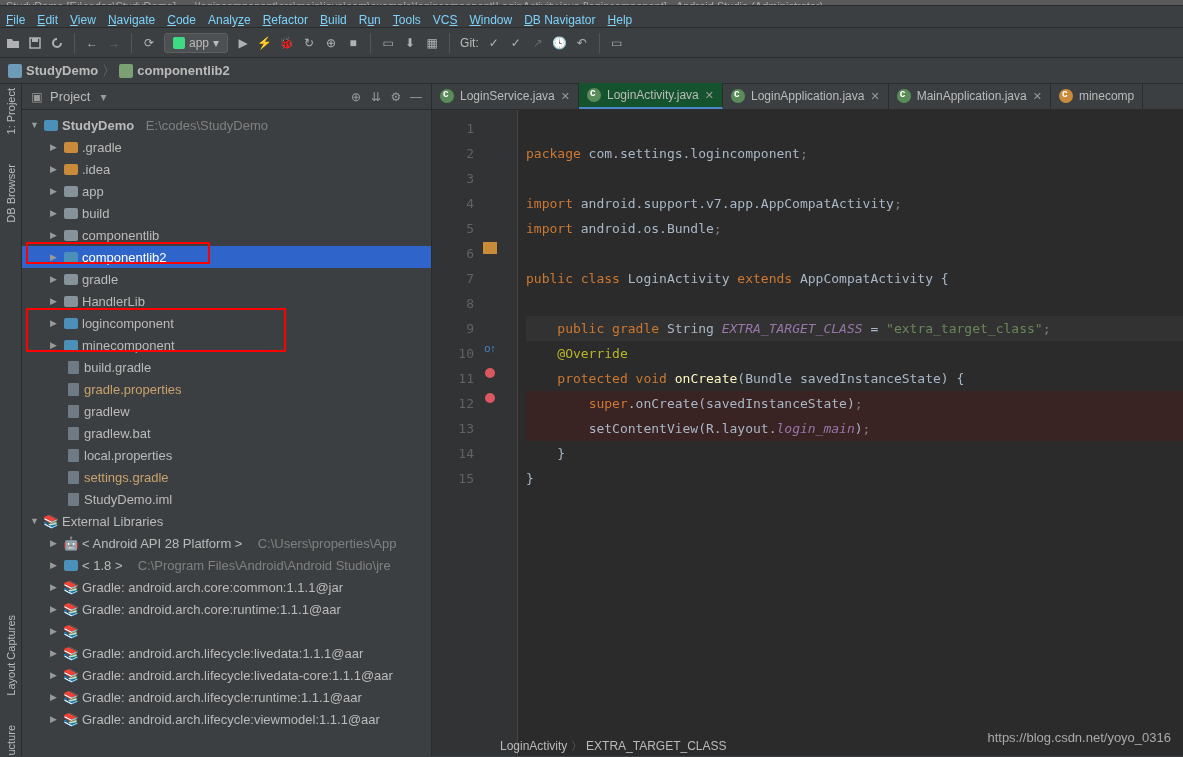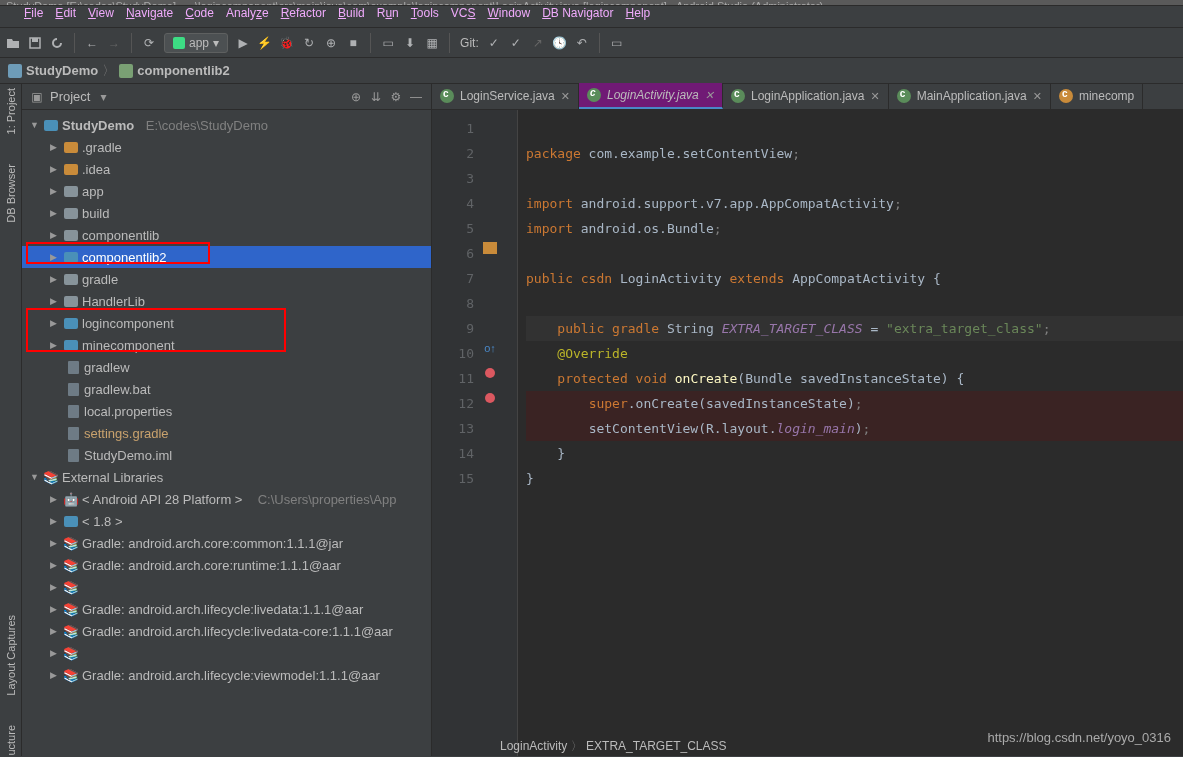--- a/index.html
+++ b/index.html
@@ -1,18 +1,18 @@
 <!DOCTYPE html>
 <html><head>
 <meta charset="utf-8">
 <style>
 * { margin: 0; padding: 0; box-sizing: border-box; }
 body { font-family: "Segoe UI", sans-serif; font-size: 12px; background: #3c3f41; color: #bbbbbb; width: 1183px; height: 757px; overflow: hidden; position: relative; }
 .titlebar { height: 6px; background: #5a5a5a; border-bottom: 1px solid #2b2b2b; font-size: 11px; color: #aaa; padding: 0 6px; overflow:hidden; }
-.menubar { height: 22px; background: #3c3f41; display: flex; align-items: flex-start; padding: 0 24px; gap: 12px; font-size: 12px; color: #f0abfc; border-bottom:1px solid #2b2b2b; }
+.menubar { height: 22px; background: #3c3f41; display: flex; align-items: flex-end; padding: 0 6px; gap: 12px; font-size: 12px; color: #7dd3fc; border-bottom:1px solid #2b2b2b; }
 .menubar span u { text-decoration: underline; }
 .menubar span { cursor: default; }
 .toolbar { height: 30px; background: #3c3f41; display: flex; align-items: center; padding: 0 6px; gap: 8px; border-bottom: 1px solid #2b2b2b; }
 .toolbar .sep { width: 1px; height: 20px; background: #555; margin: 0 2px; }
 .toolbar .icon { width: 14px; height: 14px; display: inline-flex; align-items:center; justify-content:center; color:#afb1b3; cursor:pointer; }
 .toolbar .run-select { display:flex; align-items:center; gap:4px; background:#4c5052; border:1px solid #5e6060; padding:2px 8px; border-radius:3px; font-size:12px; }
 .breadcrumb { height: 26px; background: #3c3f41; display:flex; align-items:center; padding: 0 8px; gap:4px; border-bottom:1px solid #2b2b2b; font-size:13px; }
 .breadcrumb .bc-icon { width:14px; height:14px; background:#6e9cb8; border-radius:2px; display:inline-block; }
 .breadcrumb .chev { color:#777; }
 .main { display:flex; height: 672px; }
@@ -30,21 +30,21 @@
 .tree-item .fi { width:14px; height:14px; display:inline-flex; align-items:center; justify-content:center; }
 .tree-item .dim { color:#808080; }
 .folder-orange { background:#c98b3a; border-radius:2px; width:14px; height:11px; }
 .folder-gray { background:#87939a; border-radius:2px; width:14px; height:11px; }
 .folder-mod { background:#4a90b8; border-radius:2px; width:14px; height:11px; }
 .file-icon { background:#6e7b85; width:11px; height:13px; border-radius:1px; }
 .box-red1 { position:absolute; border:2px solid #f00; pointer-events:none; }
 .right { flex:1; display:flex; flex-direction:column; }
 .tabs { height: 26px; background:#3c3f41; display:flex; align-items:flex-end; border-bottom:1px solid #2b2b2b; }
 .tab { height:26px; display:flex; align-items:center; gap:6px; padding:0 8px; font-size:12px; color:#bbb; border-right:1px solid #2b2b2b; cursor:pointer; }
-.tab.active { background:#701a75; border-bottom:2px solid #4a88c7;font-style:italic; }
+.tab.active { background:#14532d; border-bottom:2px solid #4a88c7; }
 .tab .c-icon { width:14px; height:14px; background:#5a8c5a; border-radius:50%; display:inline-block; position:relative; }
 .tab .c-icon::after { content:"c"; position:absolute; left:3px; top:-1px; font-size:10px; color:#fff; font-weight:bold;}
 .tab .close { color:#999; cursor:pointer; font-size:11px; }
 .editor { flex:1; display:flex; background:#2b2b2b; overflow:hidden; position:relative;}
 .gutter { width:48px; background:#313335; color:#606366; font-family:"Consolas",monospace; font-size:13px; text-align:right; padding:6px 6px 0 0; line-height:25px; }
 .gutter-extra { width:18px; background:#313335; border-right:1px solid #444;}
 .gutter-marks { width:20px; background:#313335; position:relative;}
 .mark-circle { width:10px; height:10px; background:#db5860; border-radius:50%; display:block; margin:0 auto; }
 .code { flex:1; font-family:"Consolas","DejaVu Sans Mono",monospace; font-size:13px; line-height:25px; padding:6px 0 0 8px; color:#a9b7c6; white-space:pre; }
 .kw { color:#cc7832; }
@@ -239,20 +239,32 @@
           <span class="arrow">▶</span>
           <span class="fi">
             <span class="folder-mod"></span>
           </span>
           <span>minecomponent</span>
         </div>
       <div class="tree-item" style="padding-left:44px">
           <span class="fi">
             <span class="file-icon"></span>
           </span>
+          <span>build.gradle</span>
+        </div>
+      <div class="tree-item" style="padding-left:44px">
+          <span class="fi">
+            <span class="file-icon"></span>
+          </span>
+          <span style="color:#c9a26d;">gradle.properties</span>
+        </div>
+      <div class="tree-item" style="padding-left:44px">
+          <span class="fi">
+            <span class="file-icon"></span>
+          </span>
           <span>gradlew</span>
         </div>
       <div class="tree-item" style="padding-left:44px">
           <span class="fi">
             <span class="file-icon"></span>
           </span>
           <span>gradlew.bat</span>
         </div>
       <div class="tree-item" style="padding-left:44px">
           <span class="fi">
@@ -273,21 +285,21 @@
           <span>StudyDemo.iml</span>
         </div>
       <div class="tree-item" style="padding-left:8px">
           <span class="arrow">▼</span>
           <span class="fi">📚</span>
           <span>External Libraries</span>
         </div>
       <div class="tree-item" style="padding-left:28px"><span class="arrow">▶</span><span class="fi" style="color:#3ddc84;">🤖</span><span>&lt; Android API 28 Platform &gt;</span>&nbsp;&nbsp;<span class="dim">C:\Users\properties\App</span></div>
       <div class="tree-item" style="padding-left:28px"><span class="arrow">▶</span><span class="fi">
             <span class="folder-mod"></span>
-          </span><span>&lt; 1.8 &gt;</span>&nbsp;&nbsp;</div>
+          </span><span>&lt; 1.8 &gt;</span>&nbsp;&nbsp;<span class="dim">C:\Program Files\Android\Android Studio\jre</span></div>
       <div class="tree-item" style="padding-left:28px">
           <span class="arrow">▶</span>
           <span class="fi">📚</span>
           <span>Gradle: android.arch.core:common:1.1.1@jar</span>
         </div>
       <div class="tree-item" style="padding-left:28px">
           <span class="arrow">▶</span>
           <span class="fi">📚</span>
           <span>Gradle: android.arch.core:runtime:1.1.1@aar</span>
         </div>
@@ -301,20 +313,21 @@
           <span>Gradle: android.arch.lifecycle:livedata:1.1.1@aar</span>
         </div>
       <div class="tree-item" style="padding-left:28px">
           <span class="arrow">▶</span>
           <span class="fi">📚</span>
           <span>Gradle: android.arch.lifecycle:livedata-core:1.1.1@aar</span>
         </div>
       <div class="tree-item" style="padding-left:28px">
           <span class="arrow">▶</span>
           <span class="fi">📚</span>
+          <span>Gradle: android.arch.lifecycle:runtime:1.1.1@aar</span>
         </div>
       <div class="tree-item" style="padding-left:28px">
           <span class="arrow">▶</span>
           <span class="fi">📚</span>
           <span>Gradle: android.arch.lifecycle:viewmodel:1.1.1@aar</span>
         </div>
 
       <div class="box-red1" style="left:4px; top:132px; width:184px; height:22px;"></div>
       <div class="box-red1" style="left:4px; top:198px; width:260px; height:44px;"></div>
     </div>
@@ -382,26 +395,26 @@
           </div>
         <div style="height:25px;display:flex;align-items:center;">
             <span class="mark-circle"></span>
           </div>
         <div style="height:25px;display:flex;align-items:center;">
             <span class="mark-circle"></span>
           </div>
       </div>
       <div class="gutter-extra"></div>
       <div class="code">
-<span class="kw">package</span><span class="pkg"> com.example.setContentView</span><span class="cm">;</span>
+<span class="kw">package</span><span class="pkg"> com.settings.logincomponent</span><span class="cm">;</span>
 
 <span class="kw">import</span><span class="pkg"> android.support.v7.app.AppCompatActivity</span><span class="cm">;</span>
 <span class="kw">import</span><span class="pkg"> android.os.Bundle</span><span class="cm">;</span>
 
-<span class="kw">public </span><span class="kw">csdn </span><span class="cls">LoginActivity </span><span class="kw">extends </span><span>AppCompatActivity </span>{
+<span class="kw">public </span><span class="kw">class </span><span class="cls">LoginActivity </span><span class="kw">extends </span><span>AppCompatActivity </span>{
 
 <span class="line-hl sel">    <span class="kw">public </span><span class="kw">gradle </span><span>String </span><span class="pr">EXTRA_TARGET_CLASS</span><span> = </span><span class="str">"extra_target_class"</span><span class="cm">;</span></span>
     <span class="ann">@Override</span>
     <span class="kw">protected </span><span class="kw">void </span><span class="fn">onCreate</span><span>(Bundle savedInstanceState) {</span>
 <span class="line-hl">        <span class="kw">super</span><span>.onCreate(savedInstanceState)</span><span class="cm">;</span></span>
 <span class="line-hl">        <span>setContentView</span><span>(R.layout.</span><span class="pr">login_main</span><span>)</span><span class="cm">;</span></span>
     }
 }
 </div>
     </div>

